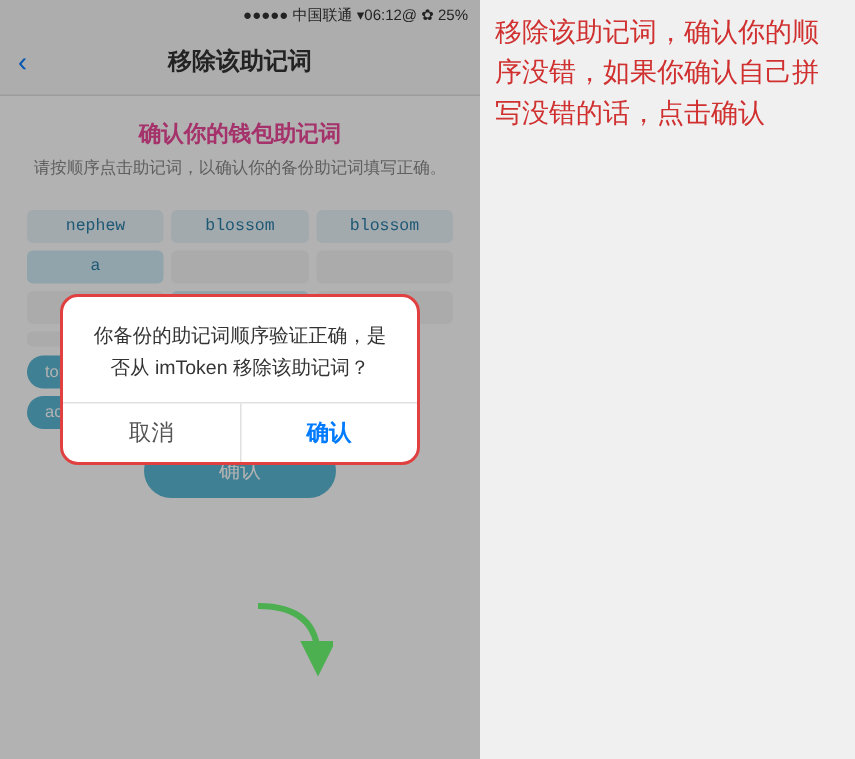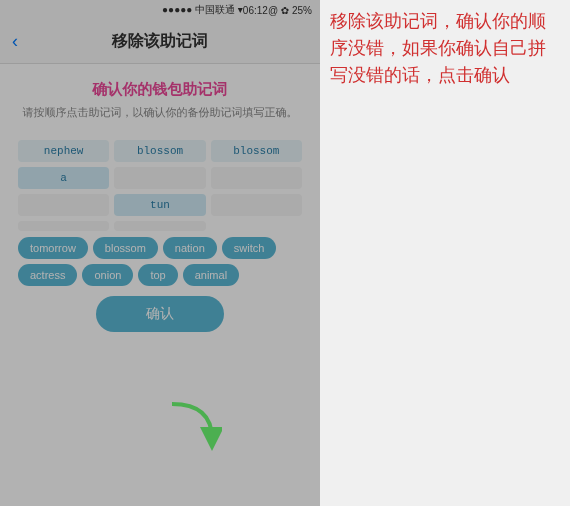--- a/index.html
+++ b/index.html
@@ -260,20 +260,29 @@
         <button class="chip-btn">animal</button>
       </div>
     </div>
 
     <div class="confirm-btn-wrap">
       <button class="confirm-btn">确认</button>
     </div>
   </div>
 
   <div class="modal-overlay">
+    <div class="modal-box">
+      <div class="modal-body">
+        <div class="modal-text">你备份的助记词顺序验证正确，是否从 imToken 移除该助记词？</div>
+      </div>
+      <div class="modal-actions">
+        <button class="modal-btn cancel">取消</button>
+        <button class="modal-btn ok">确认</button>
+      </div>
+    </div>
 
     <svg class="green-arrow" width="60" height="60" viewBox="0 0 60 60">
       <defs>
         <marker id="arrowhead" markerWidth="6" markerHeight="6" refX="3" refY="3" orient="auto">
           <polygon points="0 0, 6 3, 0 6" fill="#4caf50"></polygon>
         </marker>
       </defs>
       <path d="M 10 10 Q 50 10 50 45" stroke="#4caf50" stroke-width="4" fill="none" marker-end="url(#arrowhead)"></path>
     </svg>
   </div>

